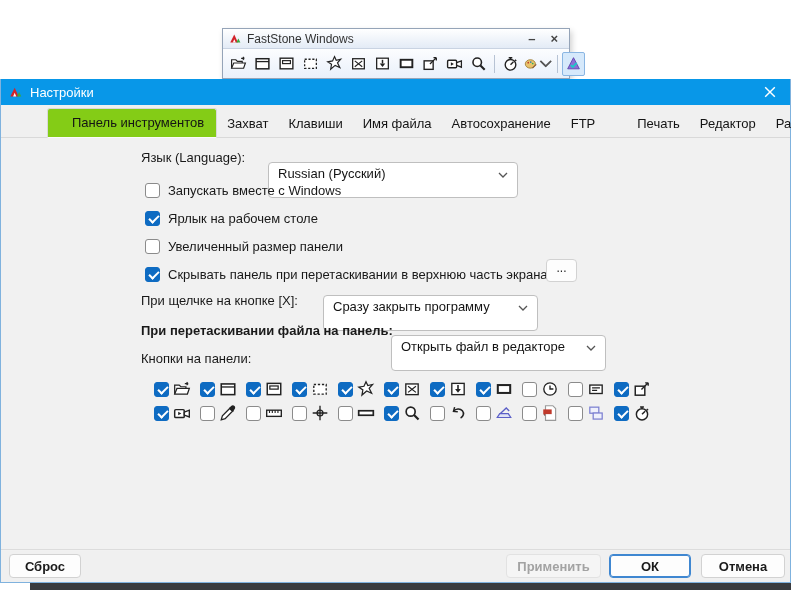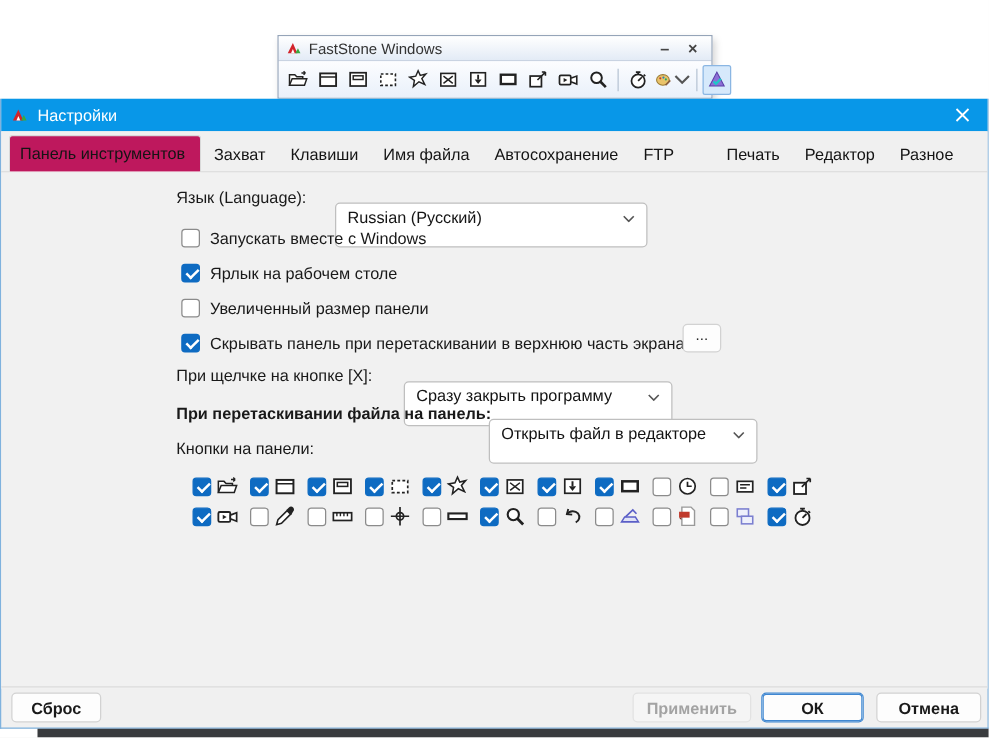--- a/index.html
+++ b/index.html
@@ -30,22 +30,22 @@
   .dlg-titlebar { height:26px; background:#0897e8; display:flex; align-items:center; padding:0 0 0 8px; gap:7px; }
   .dlg-titlebar svg.logo { width:14px; height:14px; }
   .dlg-title { color:#fff; font-size:13px; flex:1 1 auto; }
   .dlg-close { width:40px; height:26px; display:flex; align-items:center; justify-content:center; cursor:default; }
   .dlg-close svg { width:12px; height:12px; }
 
   .dlg-tabs { display:flex; align-items:flex-end; padding:7px 0 0 6px; height:33px;
     border-bottom:1px solid #d9d9d9; background:#f0f0f0; }
   .tab { font-size:13px; color:#141414; padding:5px 9px 6px 9px; border:1px solid transparent;
     position:relative; bottom:-1px; white-space:nowrap; cursor:default; }
-  .tab.selected { background:#be185d; border-color:#d9d9d9; border-bottom-color:#fafafa;
-    border-radius:3px 3px 0 0; padding:6px 12px 7px 8px; }
+  .tab.selected { background:#84cc16; border-color:#d9d9d9; border-bottom-color:#fafafa;
+    border-radius:3px 3px 0 0; padding:6px 12px 7px 24px;margin-left:40px; }
   .tab.gap-after { margin-right:22px; }
 
   .dlg-content { position:relative; height:413px; background:#f1f1f1; font-size:13px; color:#191919; }
   .abs { position:absolute; }
   .lbl { line-height:24px; white-space:nowrap; }
 
   .select { position:absolute; height:36px; background:#fff; border:1px solid #bfbfbf; border-radius:4px;
     display:flex; align-items:center; padding:0 26px 13px 9px; cursor:default;margin-top:16px; }
   .select-value { font-size:13px; color:#141414; white-space:nowrap; overflow:hidden; }
   .select .chev { position:absolute; right:9px; top:9px; width:10px; height:6px; }
@@ -330,21 +330,21 @@
         <span class="cb"></span>
         <span>Увеличенный размер панели</span>
       </div>
       <div class="opt" style="left:144px; top:126px;">
         <span class="cb checked"></span>
         <span>Скрывать панель при перетаскивании в верхнюю часть экрана</span>
       </div>
       <div class="more-btn" style="left:545px; top:121px;">...</div>
 
       <span class="abs lbl" style="left:140px; top:151px;">При щелчке на кнопке [X]:</span>
-      <div class="select" style="left:322px; top:151px; width:215px;">
+      <div class="select" style="left:322px; top:141px; width:215px;">
         <span class="select-value">Сразу закрыть программу</span>
         <svg class="chev" viewBox="0 0 10 6">
             <use href="#sym-chev"></use>
           </svg>
       </div>
 
       <span class="abs lbl" style="left:140px; top:181px;font-weight:bold;">При перетаскивании файла на панель:</span>
       <div class="select" style="left:390px; top:181px; width:215px;">
         <span class="select-value">Открыть файл в редакторе</span>
         <svg class="chev" viewBox="0 0 10 6">

